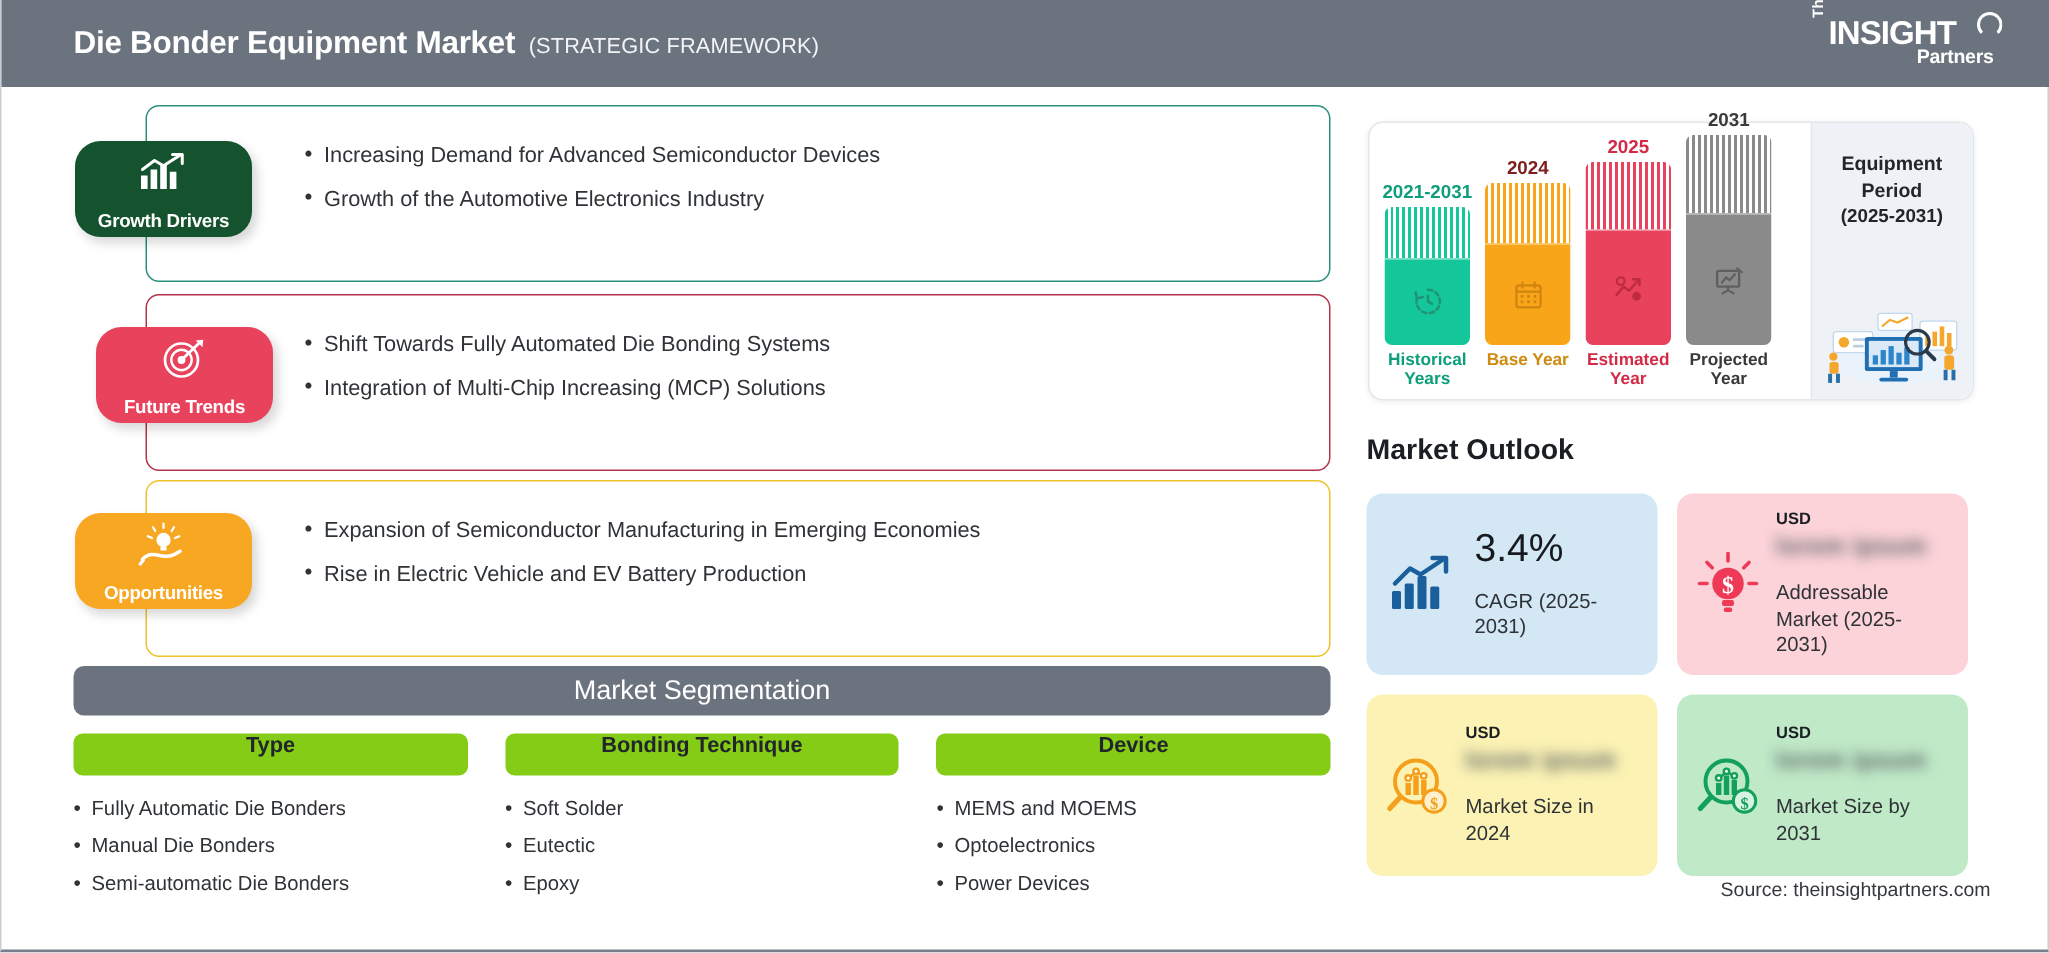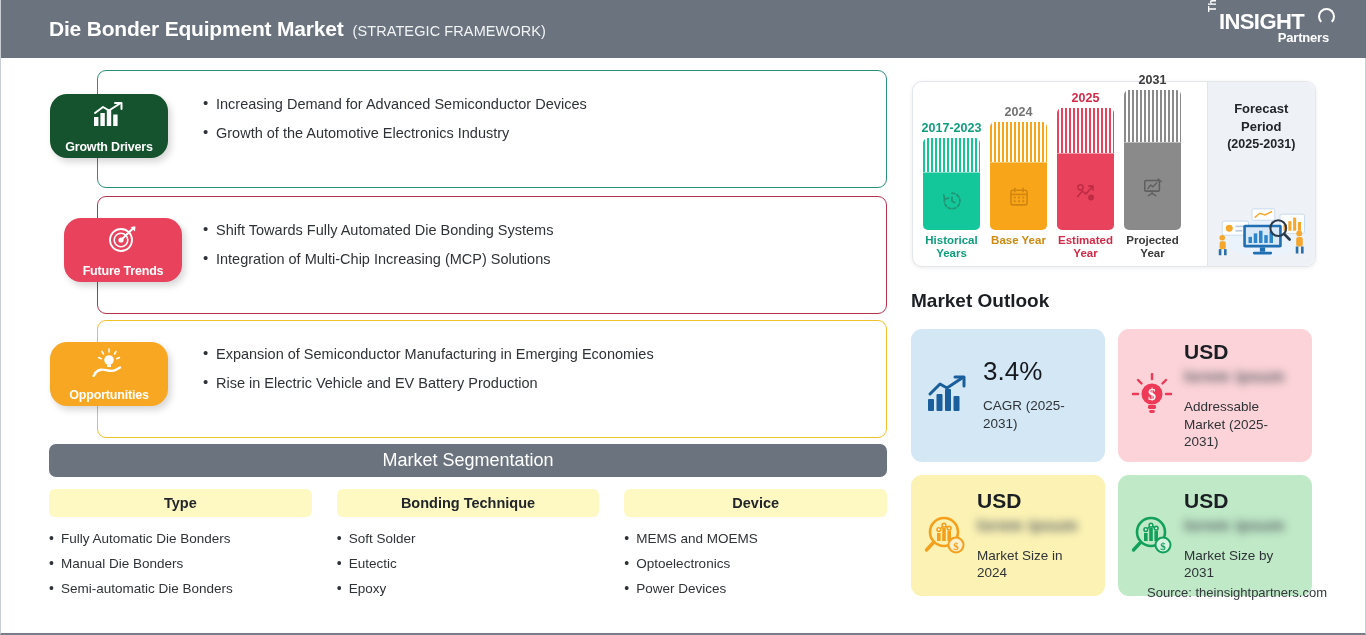--- a/index.html
+++ b/index.html
@@ -128,22 +128,22 @@
   .seg-header-label {
     color: #ffffff; font-size: 18px; font-weight: normal;
   }
   .seg-cols {
     position: absolute; left: 48px; top: 431px;
     width: 838px;
     display: flex; gap: 25px;
   }
   .seg-col { width: 263px; }
   .seg-col-head {
-    height: 28px; background: #fef9c3; border-radius: 6px;
-    display: flex; align-items: center; justify-content: center;
+    height: 28px; background: #84cc16; border-radius: 6px;
+    display: flex; align-items: flex-start; justify-content: center;
     margin-bottom: 14px;
   }
   .seg-col-title { font-size: 14.5px; font-weight: bold; color: #22262b; }
   .seg-item {
     font-size: 13.5px; color: #2f3337;
     margin-bottom: 9px; position: relative; padding-left: 12px;
     line-height: 1.2;
   }
   .seg-item::before {
     content: "\2022"; position: absolute; left: 0; top: -1px;
@@ -219,21 +219,21 @@
     display: flex; flex-wrap: wrap; gap: 13px;
   }
   .ocard {
     width: 194px; min-height: 121px;
     border-radius: 11px;
     display: flex; align-items: center; gap: 8px;
     padding: 11px 10px;
   }
   .ocard-icon { flex: 0 0 auto; width: 48px; display: flex; justify-content: center; }
   .ocard-body { flex: 1 1 auto; }
-  .ocard-usd { font-size: 21px; font-weight: bold; color: #1b1f24; margin-bottom: 4px; }
+  .ocard-usd { font-size: 11px; font-weight: bold; color: #1b1f24; margin-bottom: 4px; }
   .ocard-big { font-size: 26px; font-weight: normal; color: #16191d; line-height: 1.05; }
   .ocard-sub { font-size: 13.5px; color: #2f3337; line-height: 1.3; margin-top: 12px; }
   .blurred {
     font-size: 16px; font-weight: bold; color: #555b61;
     filter: blur(4.2px);
     margin: 2px 0 5px 0; letter-spacing: 0.5px;
     user-select: none;
   }
   #ocard-cagr { background: #d3e7f5; }
   #ocard-addressable { background: #fbd3d8; }
@@ -360,36 +360,36 @@
       </div>
     </div>
   </div>
 
   <div class="right-col">
 
     <div class="timeline-panel">
       <div class="bars-area">
 
         <div class="barcol" id="bc0" style="left:10px;">
-          <span class="bar-year" id="y0" style="color:#0f9e7c;">2017-2023</span>
+          <span class="bar-year" id="y0" style="color:#0f9e7c;">2021-2031</span>
           <div class="bar" id="b0" style="height:92px;">
             <div class="bar-stripes" id="s0" style="background: repeating-linear-gradient(90deg, rgb(20, 199, 154) 0px, rgb(20, 199, 154) 2px, rgb(255, 255, 255) 2px, rgb(255, 255, 255) 4px); border-bottom: 1px solid rgb(127, 224, 198);"></div>
             <div class="bar-solid" id="f0" style="background: rgb(20, 199, 154);">
               <svg class="bar-ico" viewBox="0 0 24 24">
                 <path d="M12 3.5 A8.5 8.5 0 1 1 4.2 9" stroke="#2a6b55" stroke-width="1.9" fill="none" stroke-linecap="round" stroke-dasharray="3.2 2.4"></path>
                 <path d="M3 5.5 L4 9.8 L8.3 8.8" stroke="#2a6b55" stroke-width="1.9" fill="none" stroke-linecap="round" stroke-linejoin="round"></path>
                 <path d="M12 7.8 L12 12 L15 13.8" stroke="#2a6b55" stroke-width="1.9" fill="none" stroke-linecap="round"></path>
               </svg>
             </div>
           </div>
           <span class="bar-caption" style="color:#0f9e7c;">Historical Years</span>
         </div>
 
         <div class="barcol" id="bc1" style="left:77px;">
-          <span class="bar-year" id="y1" style="color:#737373;">2024</span>
+          <span class="bar-year" id="y1" style="color:#7f1d1d;">2024</span>
           <div class="bar" id="b1" style="height:108px;">
             <div class="bar-stripes" id="s1" style="background: repeating-linear-gradient(90deg, rgb(249, 165, 26) 0px, rgb(249, 165, 26) 2px, rgb(255, 255, 255) 2px, rgb(255, 255, 255) 4px); border-bottom: 1px solid rgb(251, 201, 106);"></div>
             <div class="bar-solid" id="f1" style="background: rgb(249, 165, 26);">
               <svg class="bar-ico" viewBox="0 0 24 24">
                 <rect x="3.2" y="4.6" width="17.6" height="16" rx="2" stroke="#b06c05" stroke-width="1.7" fill="none"></rect>
                 <path d="M3.2 9.2 H20.8" stroke="#b06c05" stroke-width="1.7"></path>
                 <path d="M7.5 2.6 V6.2 M16.5 2.6 V6.2" stroke="#b06c05" stroke-width="1.7" stroke-linecap="round"></path>
                 <g fill="#b06c05">
                   <rect x="6.3" y="11.6" width="2" height="2"></rect>
                     <rect x="11" y="11.6" width="2" height="2"></rect>
@@ -431,21 +431,21 @@
                 <path d="M11 16.5 V19 M7 21.4 L11 19 L15 21.4" stroke="#3d3d3d" stroke-width="1.6" fill="none" stroke-linecap="round" stroke-linejoin="round"></path>
                 <path d="M17.5 3.2 L21 6" stroke="#3d3d3d" stroke-width="1.5" stroke-linecap="round"></path>
               </svg>
             </div>
           </div>
           <span class="bar-caption" style="color:#3a3a3a;">Projected Year</span>
         </div>
       </div>
 
       <div class="forecast-panel">
-        <div class="forecast-text">Forecast</div>
+        <div class="forecast-text">Equipment</div>
         <div class="forecast-text">Period</div>
         <div class="forecast-range" style="text-align:center;margin-top:2px;">(2025-2031)</div>
         <svg class="forecast-illus" viewBox="0 0 120 70">
           <ellipse cx="62" cy="45" rx="48" ry="22" fill="#eaf2fb"></ellipse>
           <rect x="14" y="26" width="30" height="16" rx="2" fill="#ffffff" stroke="#c3d7ec" stroke-width="1"></rect>
           <circle cx="22" cy="34" r="4" fill="#f4a72c"></circle>
           <rect x="29" y="31" width="12" height="2" fill="#b9cde2"></rect>
             <rect x="29" y="36" width="8" height="2" fill="#b9cde2"></rect>
           <rect x="48" y="12" width="26" height="13" rx="2" fill="#ffffff" stroke="#c3d7ec" stroke-width="1"></rect>
           <path d="M51 22 L57 17 L63 19 L71 15" stroke="#f4a72c" stroke-width="1.6" fill="none"></path>

